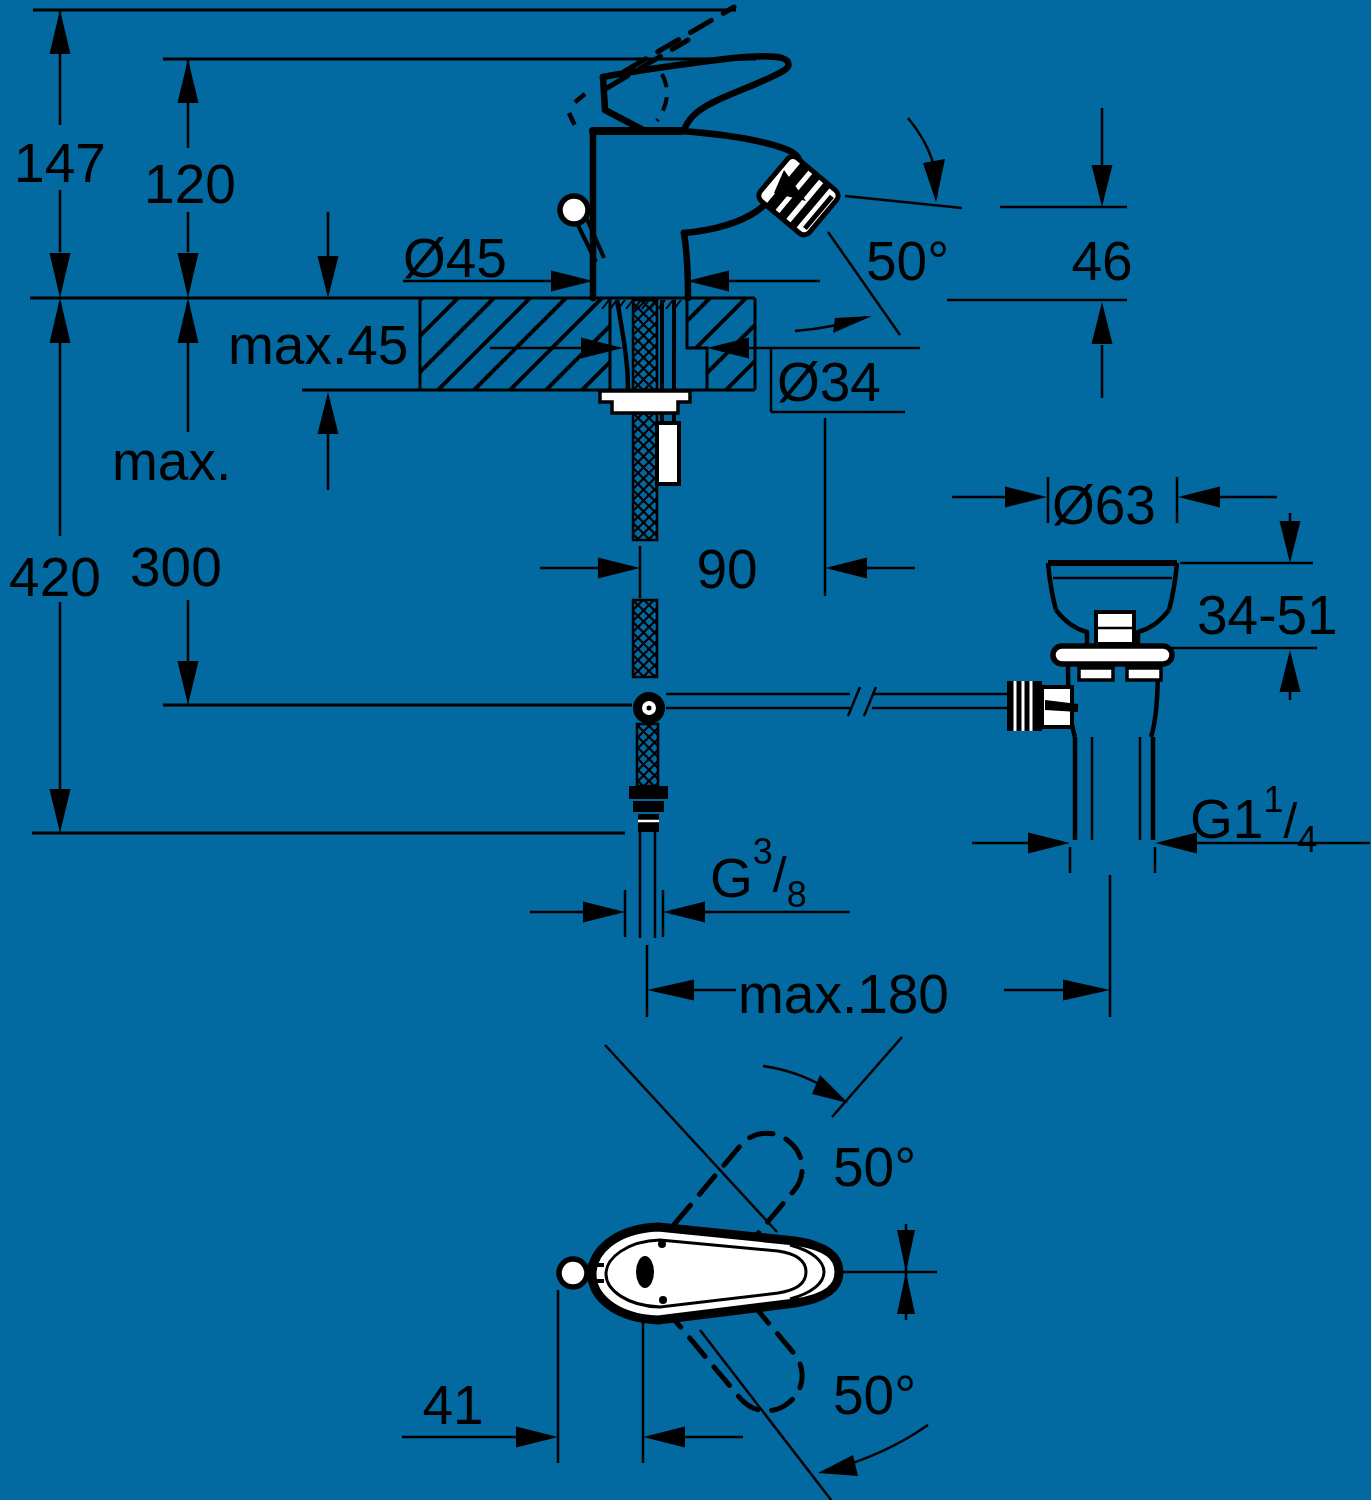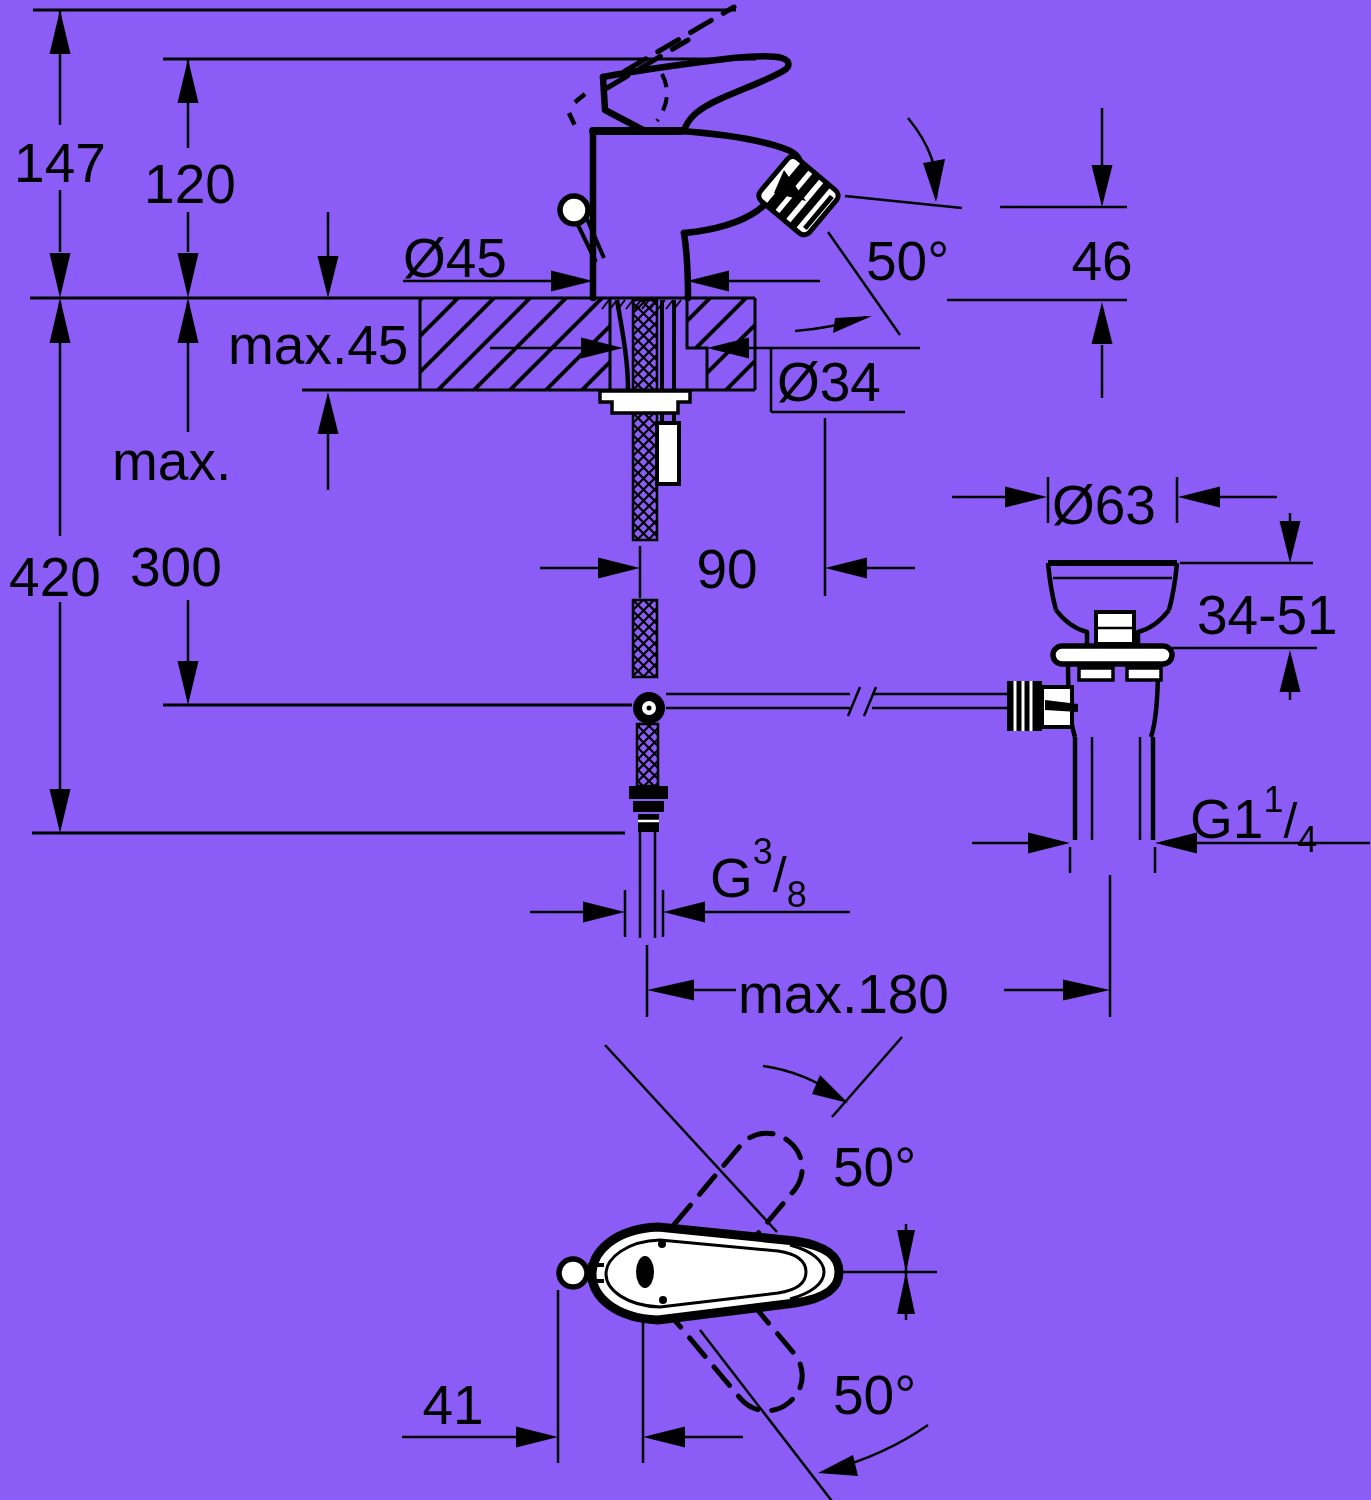--- a/index.html
+++ b/index.html
@@ -1,16 +1,16 @@
 <!DOCTYPE html>
 <html><head>
 <meta charset="utf-8">
 <style>
   html,body{margin:0;padding:0;background:#fff;}
-  #stage{position:relative;width:1371px;height:1500px;background:#8b5cf6;overflow:hidden;}
+  #stage{position:relative;width:1371px;height:1500px;background:#0369a1;overflow:hidden;}
   svg{position:absolute;left:0;top:0;}
   text{font-family:"Liberation Sans","DejaVu Sans",sans-serif;fill:#000;}
   .dim{font-size:55px;}
   .sm{font-size:36px;}
   .slash{font-size:50px;}
   .ln{stroke:#000;stroke-width:3;fill:none;}
   .thin{stroke:#000;stroke-width:2.5;fill:none;}
   .body{stroke:#000;stroke-width:6.5;fill:none;stroke-linecap:round;stroke-linejoin:round;}
   .med{stroke:#000;stroke-width:4.5;fill:none;stroke-linejoin:round;}
   .arrow{fill:#000;stroke:none;}

